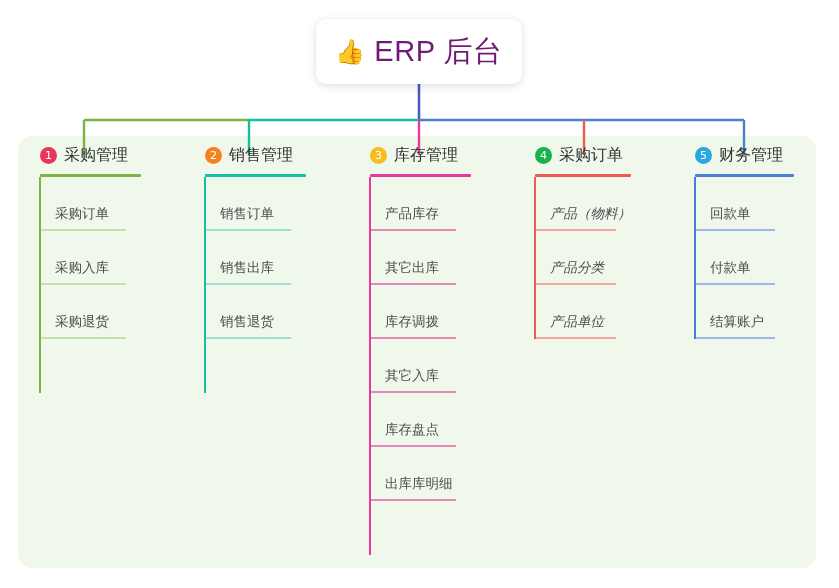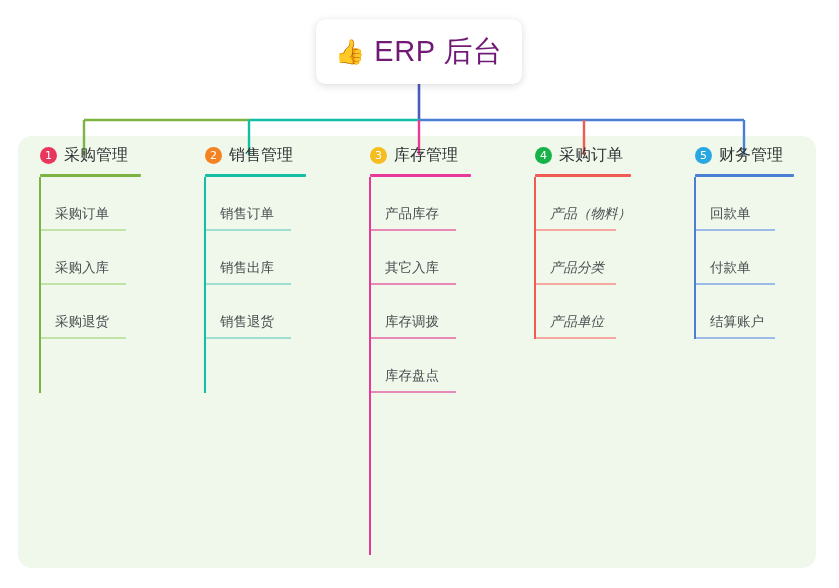--- a/index.html
+++ b/index.html
@@ -200,29 +200,37 @@
         <span class="col-title">库存管理</span>
       </div>
       <div class="head-rule" style="background: rgb(232, 57, 154); width: 101px;"></div>
       <div class="items" style="height: 378px;">
         <div class="spine" style="background: rgb(232, 57, 154); height: 378px;"></div>
         <div class="item">
           <span class="item-label">产品库存</span>
           <div class="item-rule" style="background: rgb(232, 136, 182); width: 85px;"></div>
         </div>
         <div class="item">
+          <span class="item-label">其它出库</span>
+          <div class="item-rule" style="background: rgb(232, 136, 182); width: 85px;"></div>
+        </div>
+        <div class="item">
+          <span class="item-label">库存调拨</span>
+          <div class="item-rule" style="background: rgb(232, 136, 182); width: 85px;"></div>
+        </div>
+        <div class="item">
           <span class="item-label">其它入库</span>
           <div class="item-rule" style="background: rgb(232, 136, 182); width: 85px;"></div>
         </div>
         <div class="item">
-          <span class="item-label">库存调拨</span>
-          <div class="item-rule" style="background: rgb(232, 136, 182); width: 85px;"></div>
-        </div>
-        <div class="item">
           <span class="item-label">库存盘点</span>
+          <div class="item-rule" style="background: rgb(232, 136, 182); width: 85px;"></div>
+        </div>
+        <div class="item">
+          <span class="item-label">出库库明细</span>
           <div class="item-rule" style="background: rgb(232, 136, 182); width: 85px;"></div>
         </div>
       </div>
     </div>
     <div class="column" style="width: 160px;">
       <div class="col-header">
         <span class="badge" style="background: rgb(23, 179, 74);">4</span>
         <span class="col-title">采购订单</span>
       </div>
       <div class="head-rule" style="background: rgb(240, 90, 84); width: 96px;"></div>

